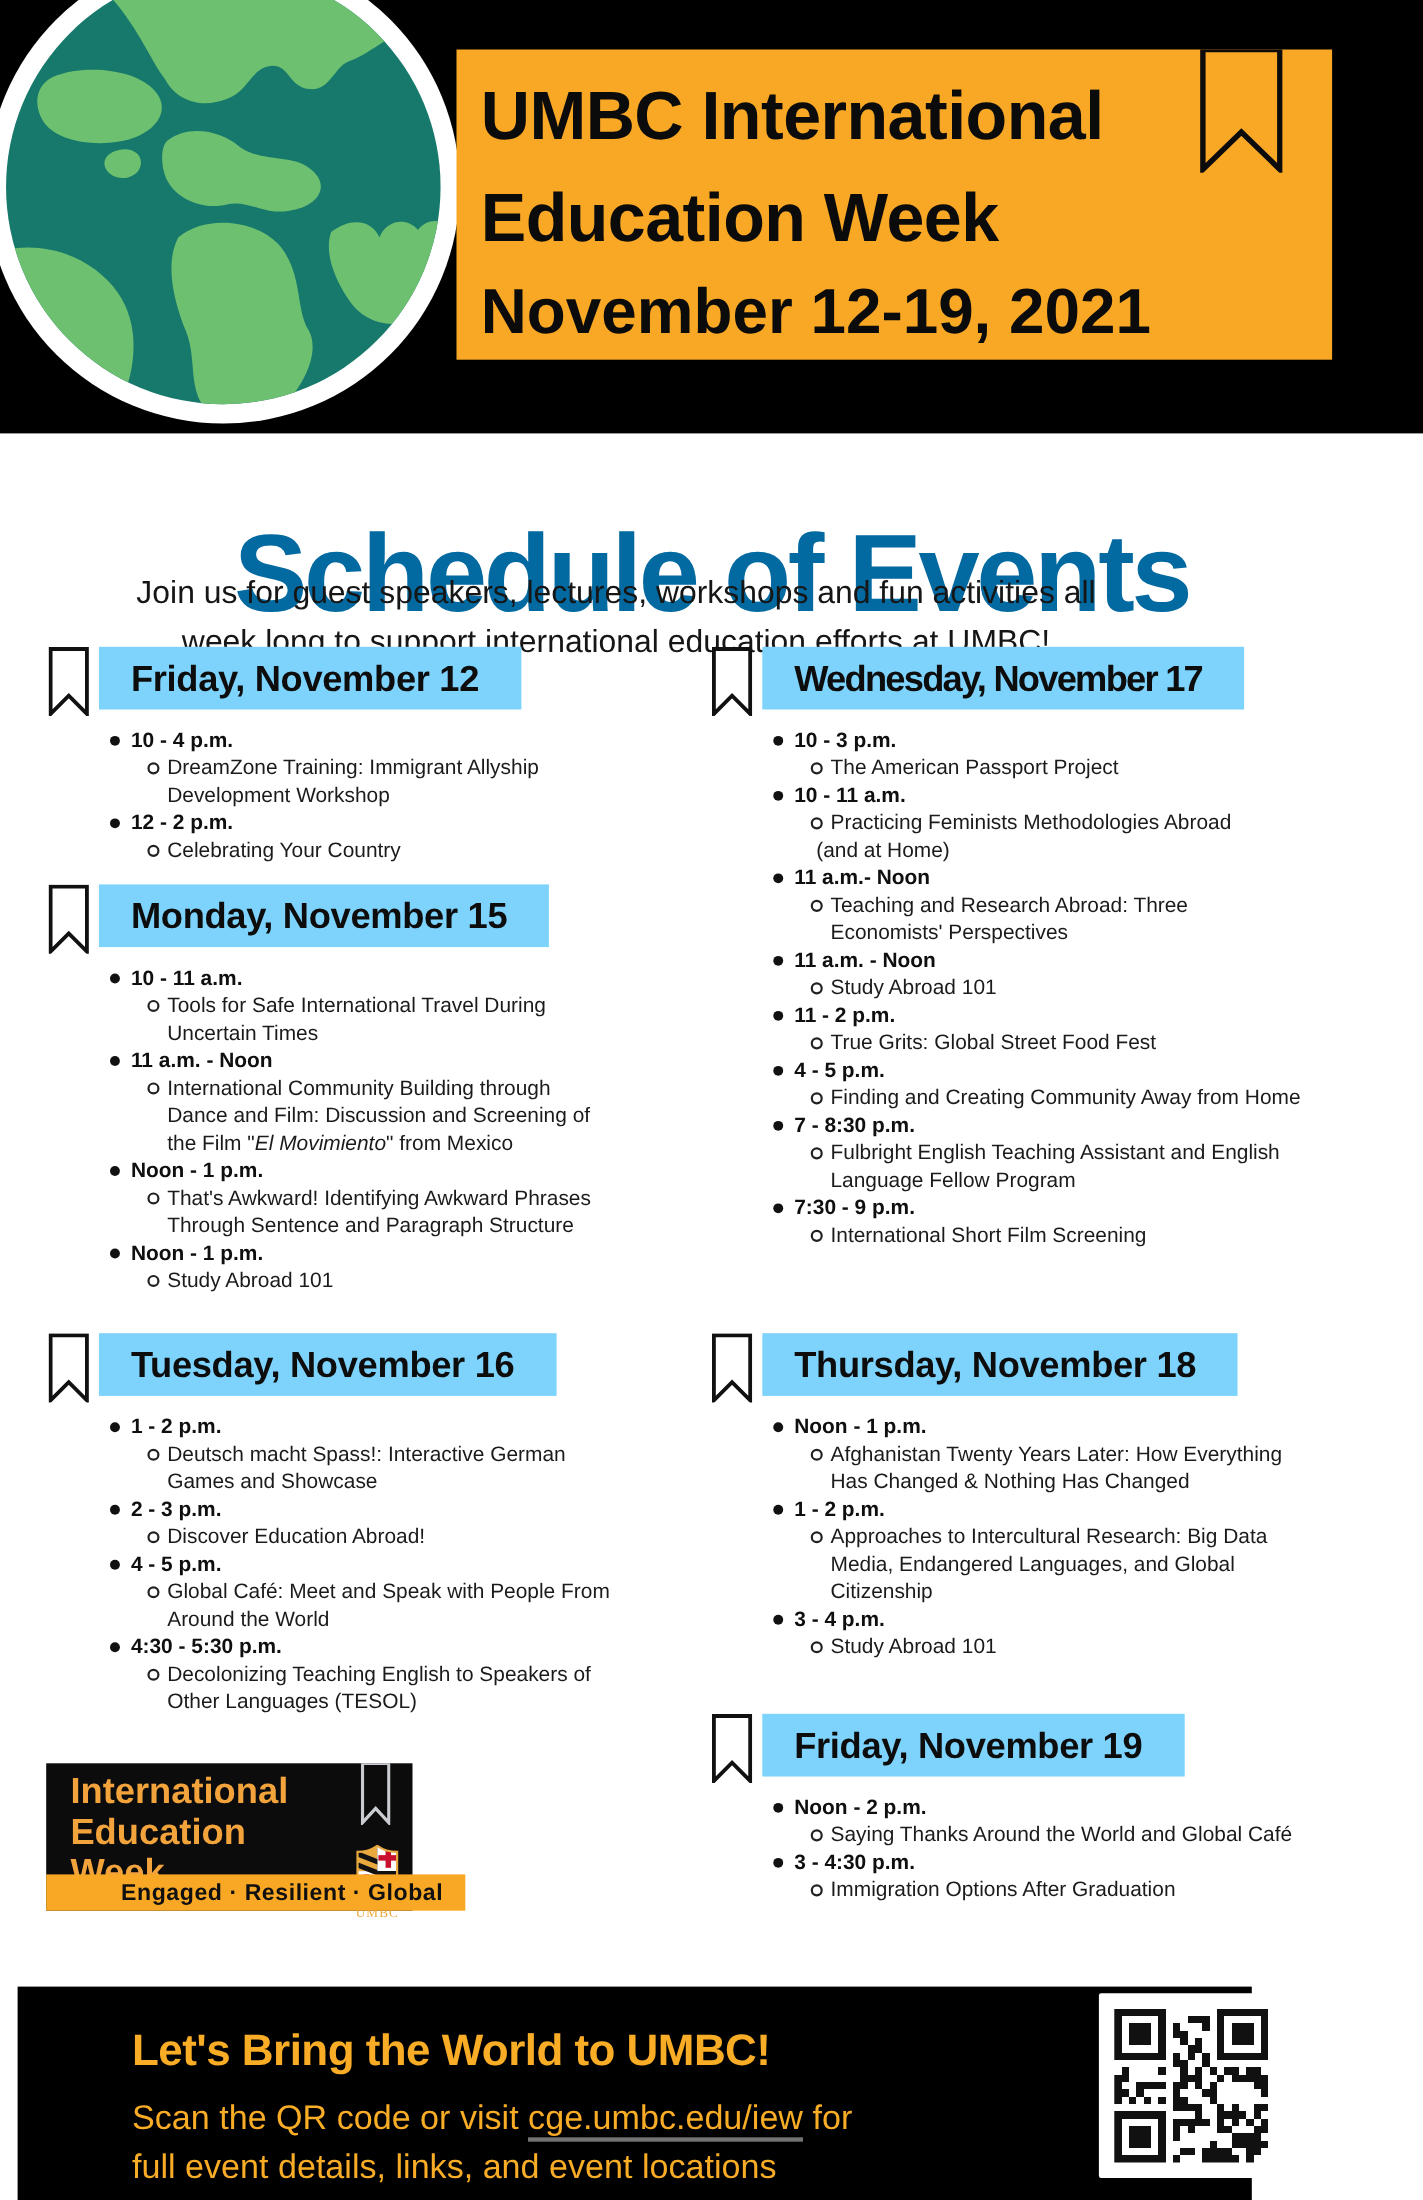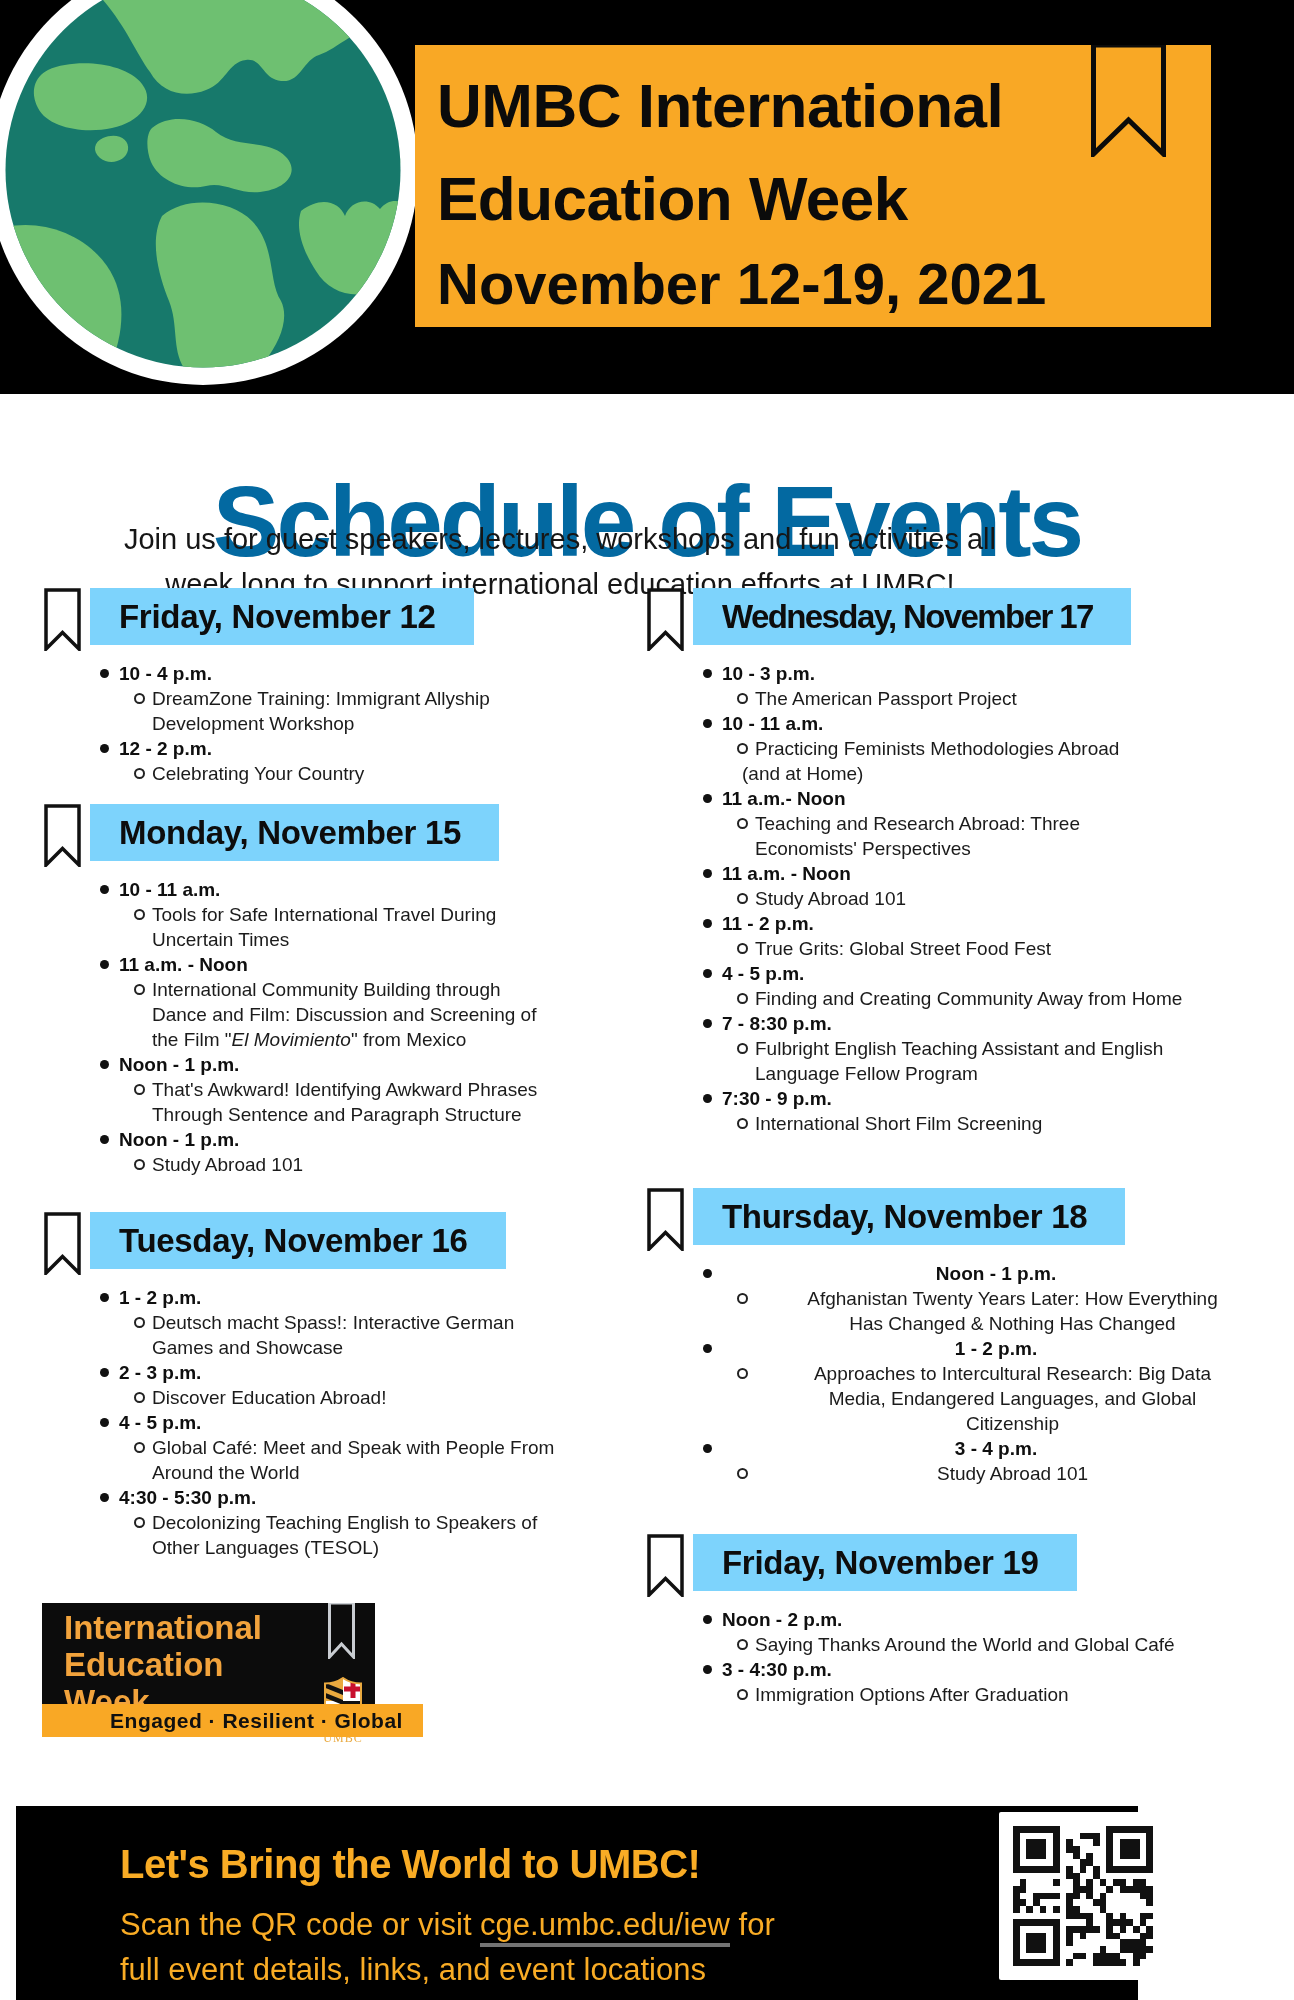--- a/index.html
+++ b/index.html
@@ -21,21 +21,21 @@
               font-size:100px;line-height:100px;font-weight:bold;letter-spacing:-3px;color:#0369a1;}
   .page-subtitle{position:absolute;left:0;top:488px;width:1120px;text-align:center;
                  font-size:29px;line-height:45px;color:#161616;white-space:pre-line;}
 
   
   .col{position:absolute;top:588px;}
   .col-left{left:42px;width:560px;}
   .col-right{left:645px;width:625px;}
   .col-left .day:nth-child(2){margin-top:18px;}
   .col-left .day:nth-child(3){margin-top:35px;}
-  .col-right .day:nth-child(2){margin-top:52px;text-align:center;}
+  .col-right .day:nth-child(2){margin-top:76px;}
   .col-right .day:nth-child(3){margin-top:48px;}
 
   .day-header{display:flex;align-items:stretch;gap:9px;height:57px;padding-left:2px;}
   .bm{flex:0 0 37px;width:37px;height:63px;}
   .bm path{fill:#fff;stroke:#111;stroke-width:3.5;stroke-linejoin:miter;}
   .day-box{background:#7dd3fc;display:flex;align-items:center;
            padding:0 38px 0 29px;}
   .day-label{font-size:33px;font-weight:bold;letter-spacing:-0.3px;color:#0d0d0d;white-space:nowrap;}
   .condensed .day-label{letter-spacing:-1.6px;}
 

